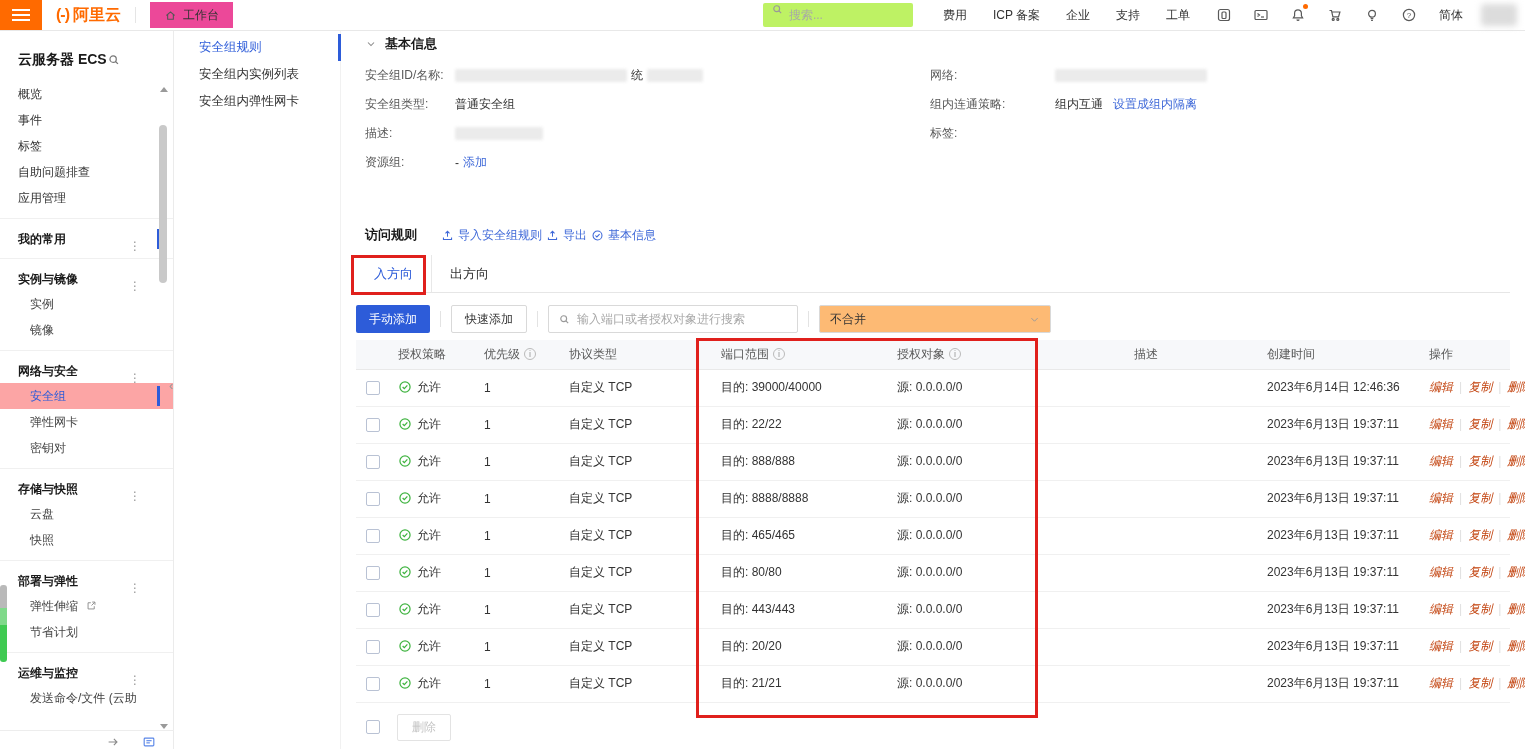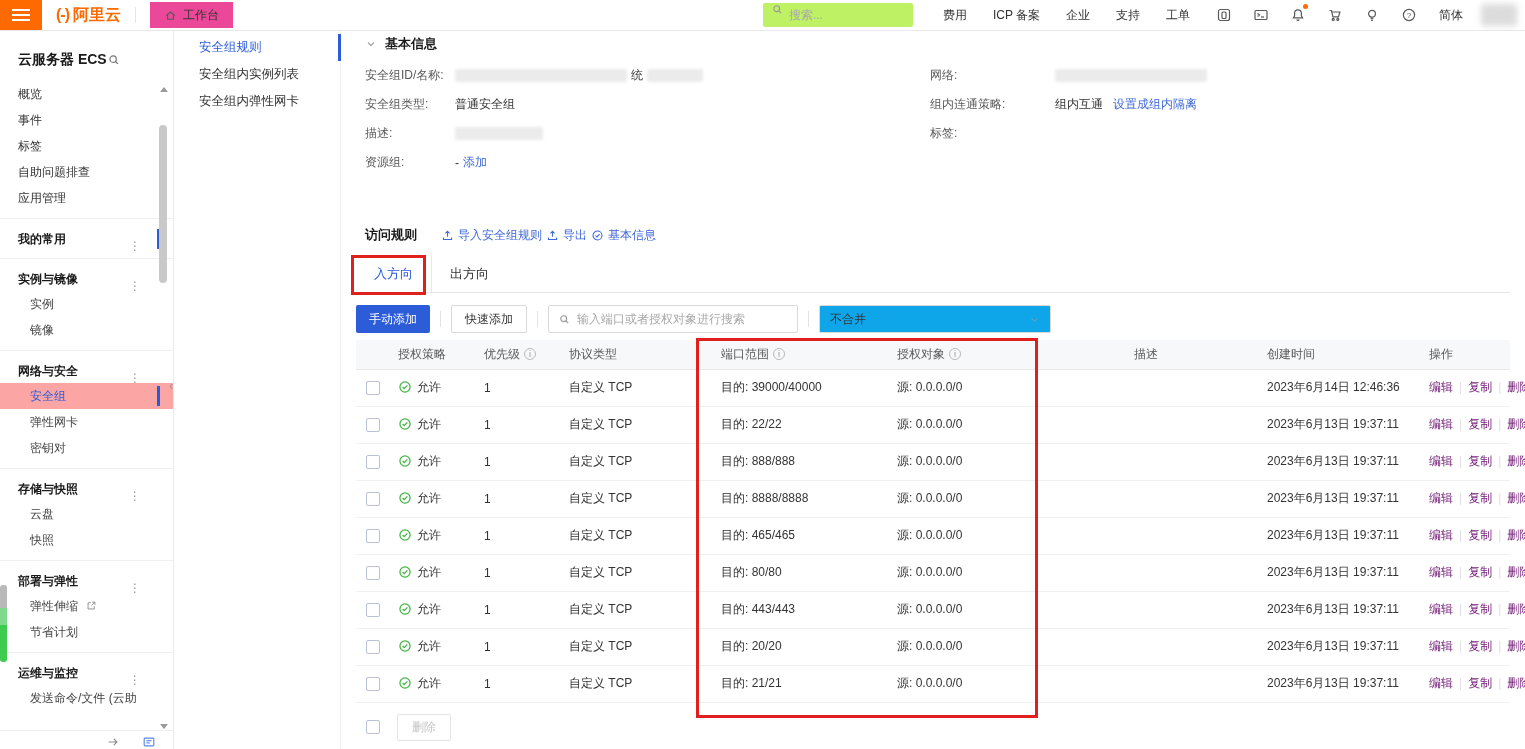--- a/index.html
+++ b/index.html
@@ -104,37 +104,37 @@
   .btn-primary { height:28px; padding:0 13px; background:#2d5cd9; color:#fff; border:0; border-radius:2px;
                  font-size:12px; cursor:pointer; }
   .btn-plain { height:28px; padding:4px 13px; background:#fff; color:#333; border:1px solid #d9d9d9;
                border-radius:2px; font-size:12px; cursor:pointer; }
   .tool-sep { width:1px; height:16px; background:#e3e3e3; margin:0 10px; }
   .search-box { width:250px; height:28px; border:1px solid #d9d9d9; border-radius:2px;
                 display:flex; align-items:center; gap:6px; padding:0 9px; }
   .search-box svg { width:13px; height:13px; stroke:#999; fill:none; stroke-width:1.4; flex:none; }
   .search-box input { border:0; outline:0; width:100%; font-size:12px; color:#333; }
   .search-box input::placeholder { color:#a8a8a8; }
-  .select-box { width:232px; height:28px; border:1px solid #d9d9d9; border-radius:2px; background:#0ea5e9;
+  .select-box { width:232px; height:28px; border:1px solid #d9d9d9; border-radius:2px; background:#fdba74;
                 display:flex; align-items:center; justify-content:space-between; padding:0 10px; cursor:pointer;gap:43px; }
   .select-box svg { width:11px; height:11px; stroke:#999; fill:none; stroke-width:1.4; }
 
   table.rule-table { width:100%; margin-top:7px; border-collapse:collapse; table-layout:fixed; font-size:12px; }
   .rule-table thead th { height:29px; background:#f7f8fa; color:#595959; font-weight:normal; text-align:left;
                          padding-left:8px; border-bottom:1px solid #e9e9e9; white-space:nowrap; }
   .rule-table tbody td { height:37px; border-bottom:1px solid #f0f0f0; padding-left:8px; color:#333; white-space:nowrap; }
   .rule-table .c-cb { padding-left:10px; }
   .cb { display:inline-block; width:14px; height:14px; border:1px solid #b9c2d4; border-radius:2px;
         background:#fff; vertical-align:middle; cursor:pointer; }
   .okicon { display:inline-flex; width:14px; height:14px; margin-right:5px; vertical-align:-3px; }
   .okicon svg { width:14px; height:14px; stroke:#3eb33f; fill:none; stroke-width:1.4; }
   .info-ic { display:inline-block; width:12px; height:12px; border:1px solid #bbb; border-radius:50%;
              color:#999; font-size:9px; line-height:11px; text-align:center; margin-left:4px;
              font-style:normal; vertical-align:1px; }
-  .c-actions a { color:#701a75; }
+  .c-actions a { color:#c2410c;font-style:italic; }
   .c-actions .sep { color:#e0e0e0; margin:0 6px; }
 
   .table-footer { display:flex; align-items:center; gap:17px; padding:11px 0 0 10px; }
   .btn-disabled { height:27px; padding:0 14px; background:#fff; color:#c4c4c4; border:1px solid #e3e3e3;
                   border-radius:2px; font-size:12px; cursor:not-allowed; }
 
   
   .anno { position:absolute; border:3px solid #e0201c; z-index:9; pointer-events:none; }
   .anno-tab { left:351px; top:255px; width:75px; height:40px; }
   .anno-cols { left:696px; top:338px; width:342px; height:380px; }

